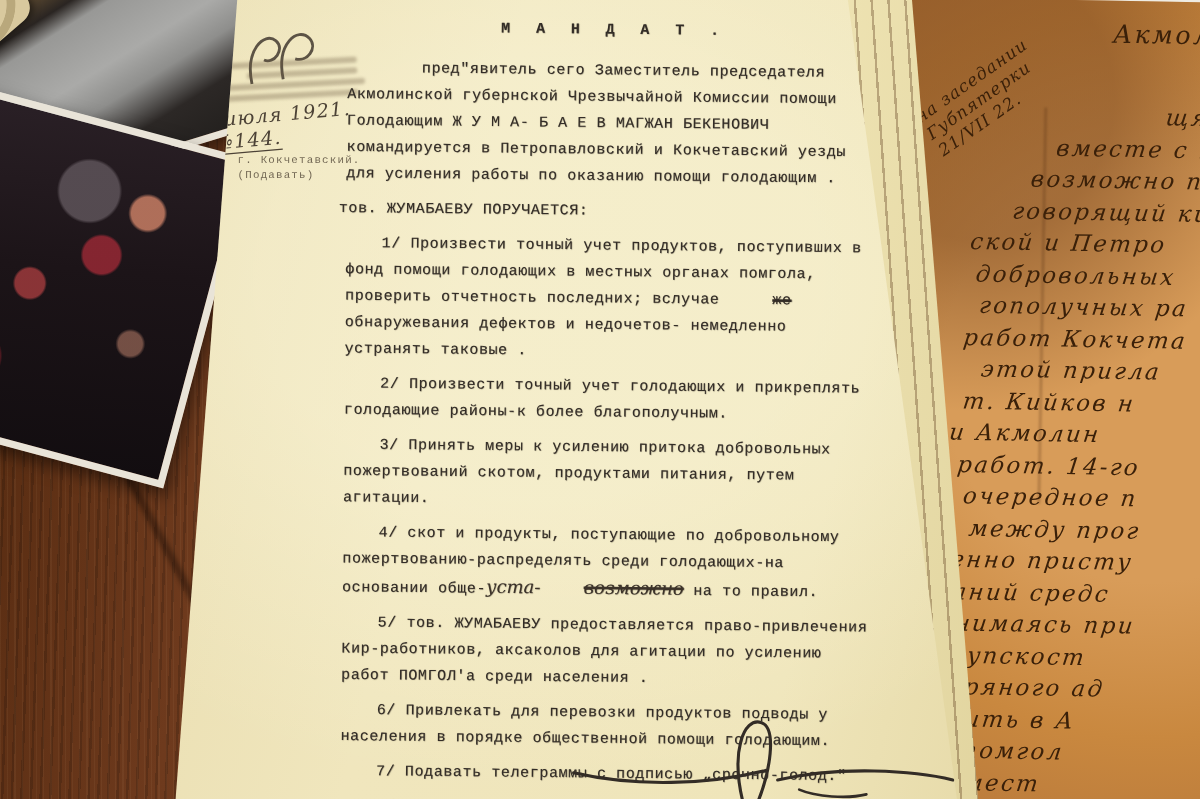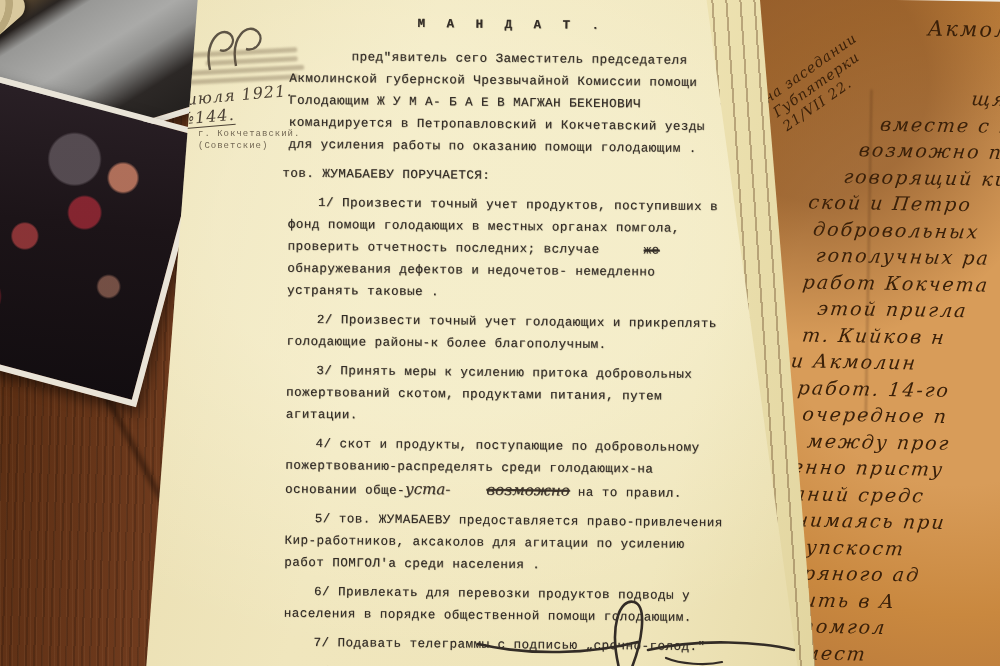--- a/index.html
+++ b/index.html
@@ -148,21 +148,21 @@
         <i></i>
         <i></i>
       </div>
 
     <div class="hw hw-date">
       <span>4 июля 1921.</span><br>
       <span class="hw-num">№144.</span>
     </div>
     <div class="place">
       <div>г. Кокчетавский.</div>
-      <div>(Советские)</div>
+      <div>(Подавать)</div>
     </div>
 
     <div class="doc-body">
       <p class="doc-title">М А Н Д А Т .</p>
       <p class="doc-intro">пред"явитель сего Заместитель председателя Акмолинской губернской Чрезвычайной Комиссии помощи Голодающим  Ж У М А- Б А Е В  МАГЖАН  БЕКЕНОВИЧ  командируется в Петропавловский и Кокчетавский уезды для усиления работы по оказанию помощи голодающим .</p>
       <p class="doc-assign">тов. ЖУМАБАЕВУ ПОРУЧАЕТСЯ:</p>
       <p class="doc-item"><span>1/ Произвести точный учет продуктов, поступивших в фонд помощи голодающих в местных органах помгола, проверить отчетность последних; вслучае </span><span class="struck">же</span><span> обнаружевания дефектов и недочетов- немедленно устранять таковые .</span></p>
       <p class="doc-item">2/ Произвести точный учет голодающих и прикреплять голодающие районы-к более благополучным.</p>
       <p class="doc-item">3/ Принять меры к усилению притока добровольных пожертвований скотом, продуктами питания, путем агитации.</p>
       <p class="doc-item"><span>4/ скот и продукты, поступающие по добровольному пожертвованию-распределять среди голодающих-на основании обще-</span><span class="hw-inline">уста-</span><span class="hw-inline struck">возможно</span><span> на то правил.</span></p>

